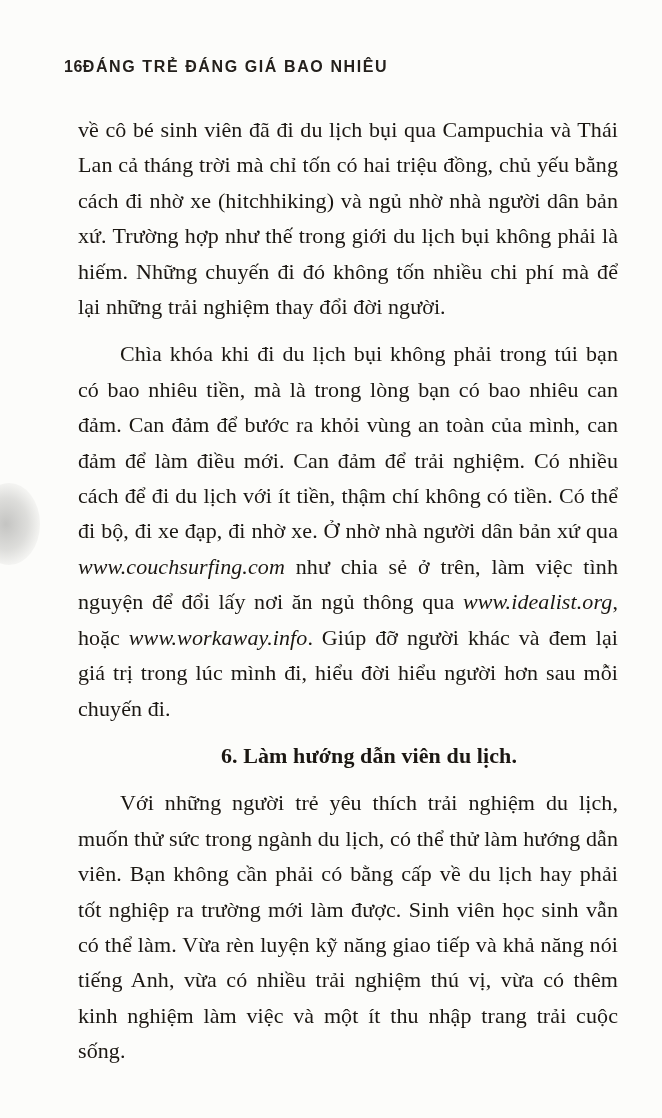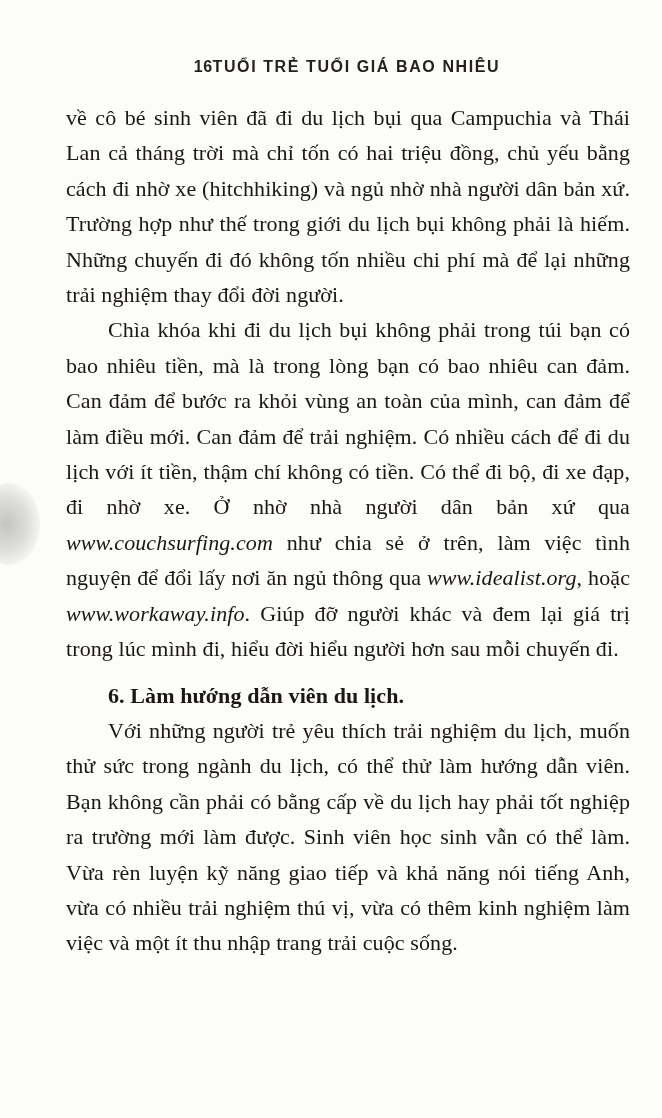--- a/index.html
+++ b/index.html
@@ -11,21 +11,21 @@
     overflow:hidden;
     font-family:"Liberation Serif", serif;
     color:#1b1712;
   }
   .page-header {
     position:absolute;
     top:58px;
     left:64px;
     right:32px;
     display:flex;
-    justify-content:center;
+    justify-content:flex-start;
     align-items:baseline;
     font-family:"Liberation Sans", sans-serif;
     color:#24201c;
   }
   .page-num {
     font-size:16px;
     font-weight:600;
     letter-spacing:0.5px;
   }
   .running-title {
@@ -36,29 +36,29 @@
   .page-body {
     position:absolute;
     top:100px;
     left:66px;
     width:564px;
     font-size:22px;
     line-height:35.4px;
     text-align:justify;
     letter-spacing:0.1px;
   }
-  .page-body p { margin:0; text-indent:42px; }
+  .page-body p { margin:12px; text-indent:42px; }
   .page-body p.noindent { text-indent:0; }
   .section-heading {
     margin:11px 0 0 0;
     font-size:22px;
     line-height:35.4px;
     font-weight:700;
     text-indent:42px;
-    text-align:left;
+    text-align:center;
   }
   em { }
   .scan-smudge {
     position:absolute;
     left:-22px;
     top:483px;
     width:62px;
     height:82px;
     border-radius:50%;
     background:radial-gradient(ellipse at 45% 50%,
@@ -71,21 +71,21 @@
 </style>
 </head>
 <body>
 
 <div class="page">
 
   <div class="scan-smudge"></div>
 
   <div class="page-header">
     <span class="page-num">16</span>
-    <span class="running-title">TUỔI TRẺ TUỔI GIÁ BAO NHIÊU</span>
+    <span class="running-title">ĐÁNG TRẺ ĐÁNG GIÁ BAO NHIÊU</span>
   </div>
 
   <div class="page-body">
 
     <p class="noindent">về cô bé sinh viên đã đi du lịch bụi qua Campuchia và Thái Lan cả tháng trời mà chỉ tốn có hai triệu đồng, chủ yếu bằng cách đi nhờ xe (hitchhiking) và ngủ nhờ nhà người dân bản xứ. Trường hợp như thế trong giới du lịch bụi không phải là hiếm. Những chuyến đi đó không tốn nhiều chi phí mà để lại những trải nghiệm thay đổi đời người.</p>
 
     <p><span>Chìa khóa khi đi du lịch bụi không phải trong túi bạn có bao nhiêu tiền, mà là trong lòng bạn có bao nhiêu can đảm. Can đảm để bước ra khỏi vùng an toàn của mình, can đảm để làm điều mới. Can đảm để trải nghiệm. Có nhiều cách để đi du lịch với ít tiền, thậm chí không có tiền. Có thể đi bộ, đi xe đạp, đi nhờ xe. Ở nhờ nhà người dân bản xứ qua </span><em>www.couchsurfing.com</em><span> như chia sẻ ở trên, làm việc tình nguyện để đổi lấy nơi ăn ngủ thông qua </span><em>www.idealist.org</em><span>, hoặc </span><em>www.workaway.info</em><span>. Giúp đỡ người khác và đem lại giá trị trong lúc mình đi, hiểu đời hiểu người hơn sau mỗi chuyến đi.</span></p>
 
     <h2 class="section-heading">6. Làm hướng dẫn viên du lịch.</h2>
 

